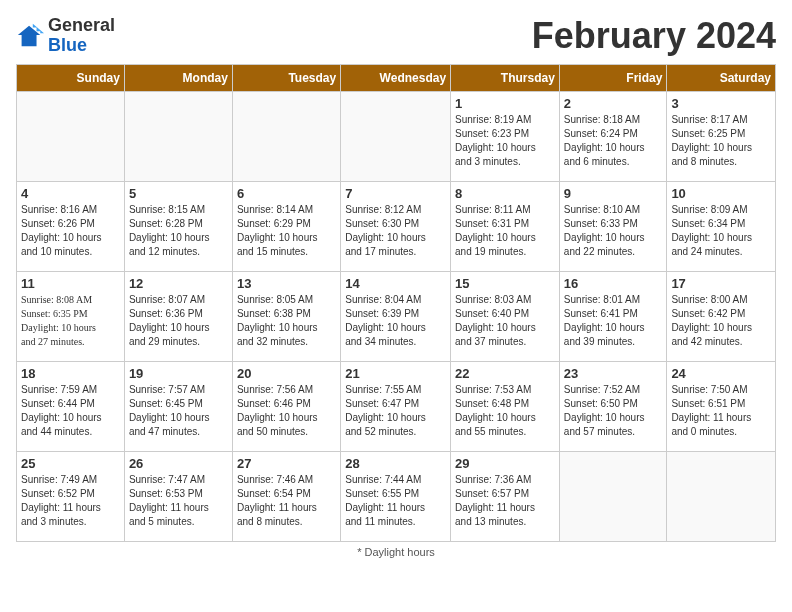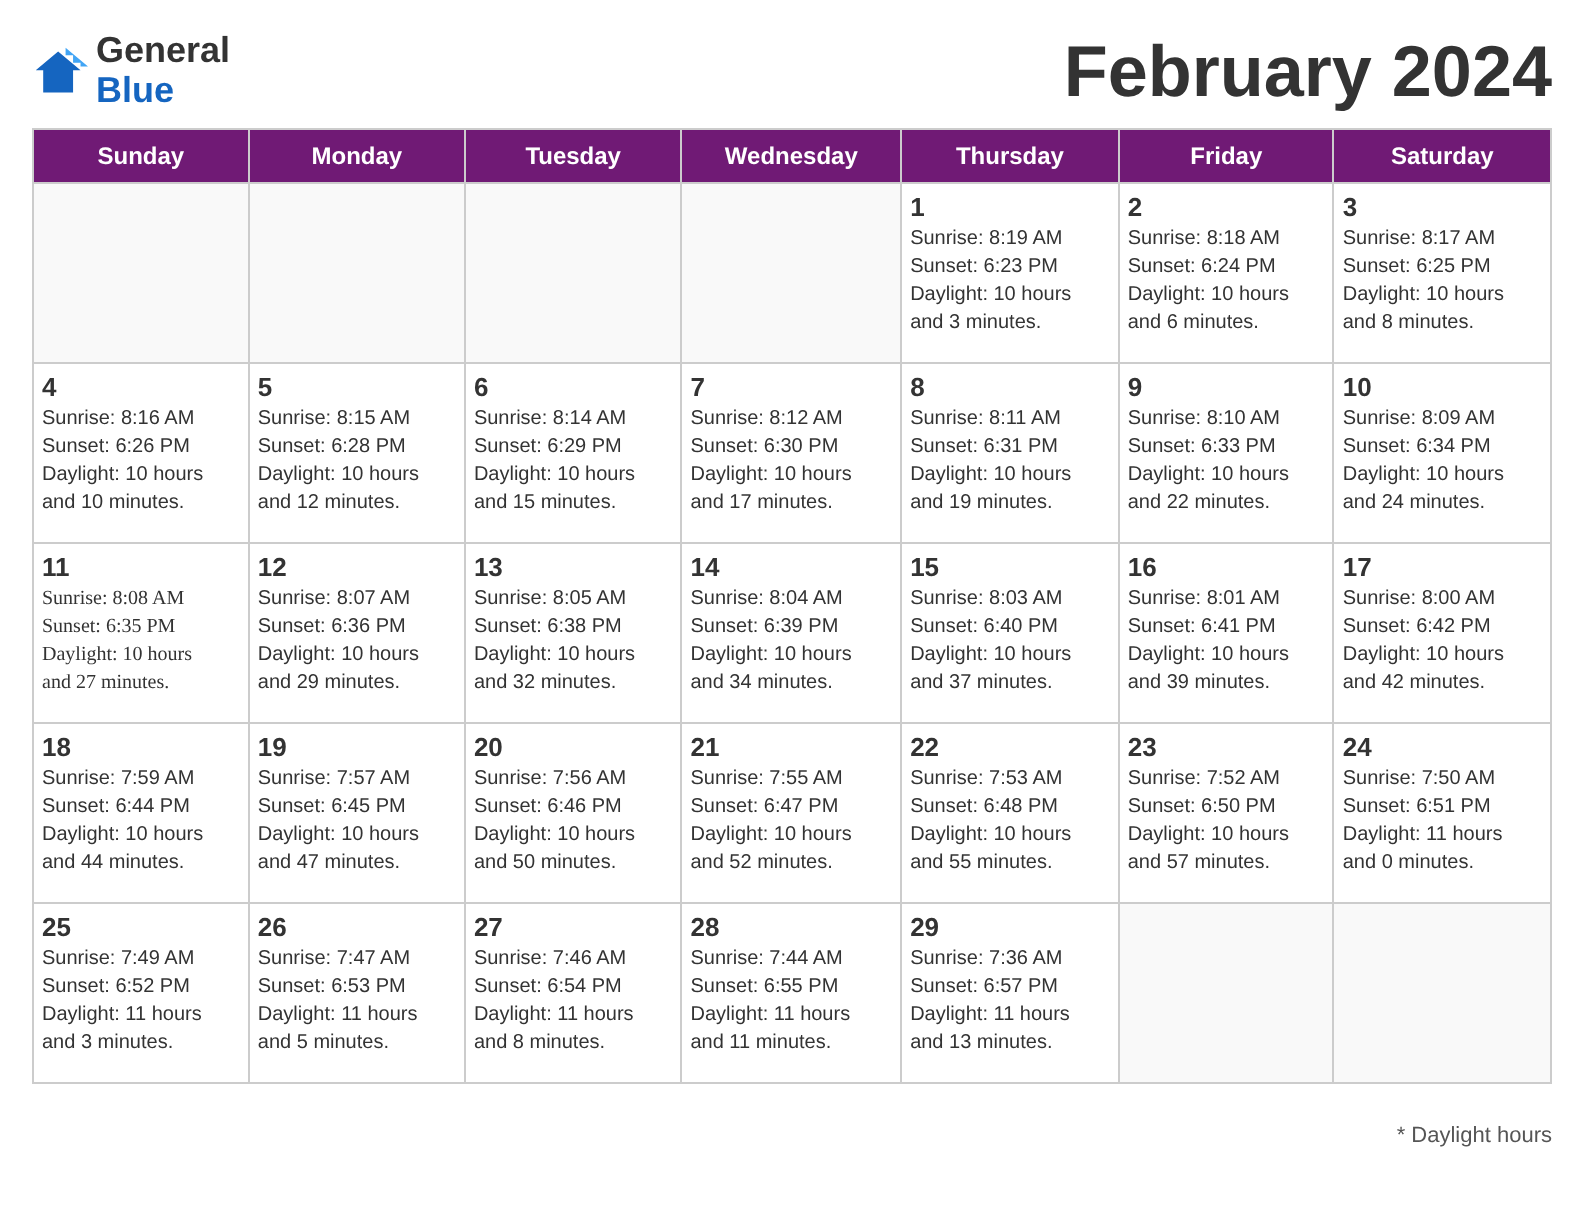--- a/index.html
+++ b/index.html
@@ -44,24 +44,24 @@
     .location-title {
       font-size: 16px;
       color: #333;
     }
     .calendar {
       width: 100%;
       border-collapse: collapse;
       font-size: 11px;
     }
     .calendar th {
-      background-color: #701a75;
+      background-color: #a16207;
       color: #fff;
       padding: 6px 4px;
-      text-align: center;
+      text-align: right;
       font-size: 12px;
       font-weight: bold;
       border: 1px solid #ccc;
     }
     .calendar td {
       border: 1px solid #ccc;
       vertical-align: top;
       padding: 4px;
       height: 90px;
       width: 113px;
@@ -74,24 +74,24 @@
     }
     .day-info {
       font-size: 10px;
       color: #333;
       line-height: 1.4;
     }
     .empty-cell {
       background: #f9f9f9;
     }
     .footer-note {
-      margin-top: 20px;
+      margin-top: 4px;
       font-size: 11px;
       color: #555;
-      text-align: right;
+      text-align: center;
     }
   </style>
 </head>
 <body>
 
 <div class="header-section">
   <div class="logo">
     <svg class="logo-icon" viewBox="0 0 30 30" xmlns="http://www.w3.org/2000/svg">
       <polygon points="14,4 26,14 22,14 22,26 6,26 6,14 2,14" fill="#1565c0"></polygon>
       <polygon points="18,2 30,12 26,12 26,10 22,10 22,6 18,6" fill="#42a5f5"></polygon>

